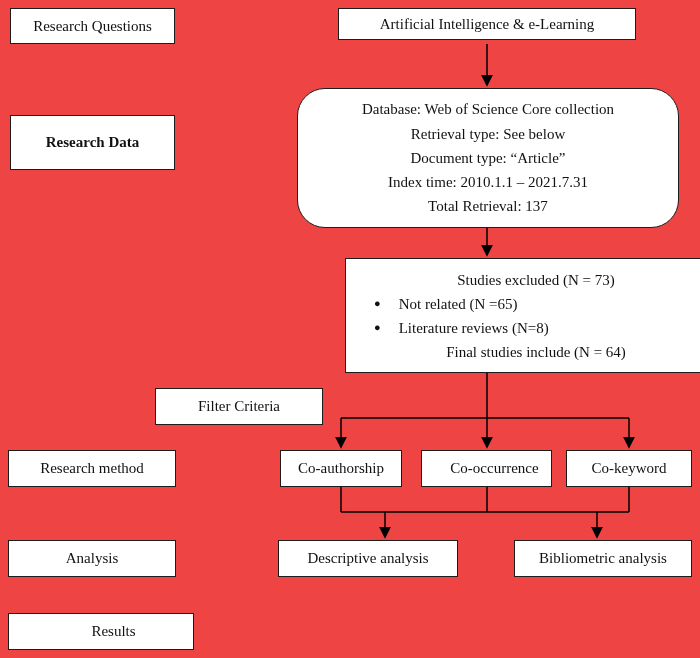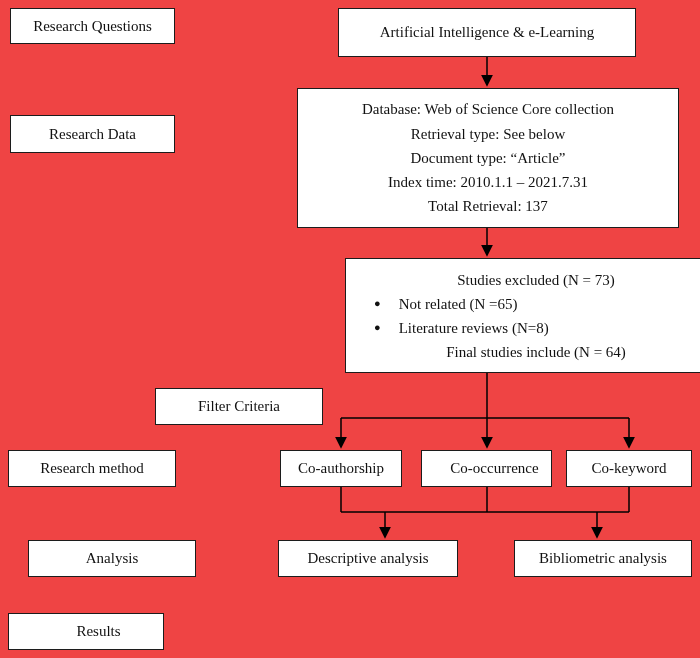--- a/index.html
+++ b/index.html
@@ -33,20 +33,21 @@
     justify-content: center;
     text-align: center;
     font-size: 15px;
     line-height: 1.25;
     padding: 2px 4px;
   }
   .node.multi {
     flex-direction: column;
     justify-content: center;
     align-items: stretch;
+    border-radius: 28px;
   }
   .node.multi .tline {
     text-align: center;
     line-height: 1.62;
     white-space: nowrap;
   }
   .node.studies {
     flex-direction: column;
     justify-content: center;
     align-items: stretch;
@@ -100,31 +101,31 @@
     <line x1="629" y1="487" x2="629" y2="512" stroke="#000" stroke-width="1.5"></line>
 
     <line x1="341" y1="512" x2="629" y2="512" stroke="#000" stroke-width="1.5"></line>
 
     <line x1="385" y1="512" x2="385" y2="537" stroke="#000" stroke-width="1.5" marker-end="url(#arrow)"></line>
     <line x1="597" y1="512" x2="597" y2="537" stroke="#000" stroke-width="1.5" marker-end="url(#arrow)"></line>
   </svg>
 
   <div class="node" style="left:10px; top:8px; width:165px; height:36px;">Research Questions</div>
 
-  <div class="node" style="left:10px; top:115px; width:165px; height:38px;">Research Data</div>
+  <div class="node" style="left:10px; top:115px; width:165px; height:55px;font-weight:bold;">Research Data</div>
 
   <div class="node" style="left:155px; top:388px; width:168px; height:37px;">Filter Criteria</div>
 
   <div class="node" style="left:8px; top:450px; width:168px; height:37px;">Research method</div>
 
-  <div class="node" style="left:8px; top:540px; width:168px; height:37px;margin-left:20px;">Analysis</div>
+  <div class="node" style="left:8px; top:540px; width:168px; height:37px;">Analysis</div>
 
-  <div class="node" style="left:8px; top:613px; width:156px; height:37px;padding-left:29px;">Results</div>
+  <div class="node" style="left:8px; top:613px; width:186px; height:37px;padding-left:29px;">Results</div>
 
-  <div class="node" style="left:338px; top:8px; width:298px; height:49px;">Artificial Intelligence &amp; e-Learning</div>
+  <div class="node" style="left:338px; top:8px; width:298px; height:32px;">Artificial Intelligence &amp; e-Learning</div>
 
   <div class="node multi" style="left:297px; top:88px; width:382px; height:140px;">
     <div class="tline">Database: Web of Science Core collection</div>
     <div class="tline">Retrieval type: See below</div>
     <div class="tline">Document type: “Article”</div>
     <div class="tline">Index time: 2010.1.1 – 2021.7.31</div>
     <div class="tline">Total Retrieval: 137</div>
   </div>
 
   <div class="node studies" style="left:297px; top:258px; width:382px; height:115px;">

